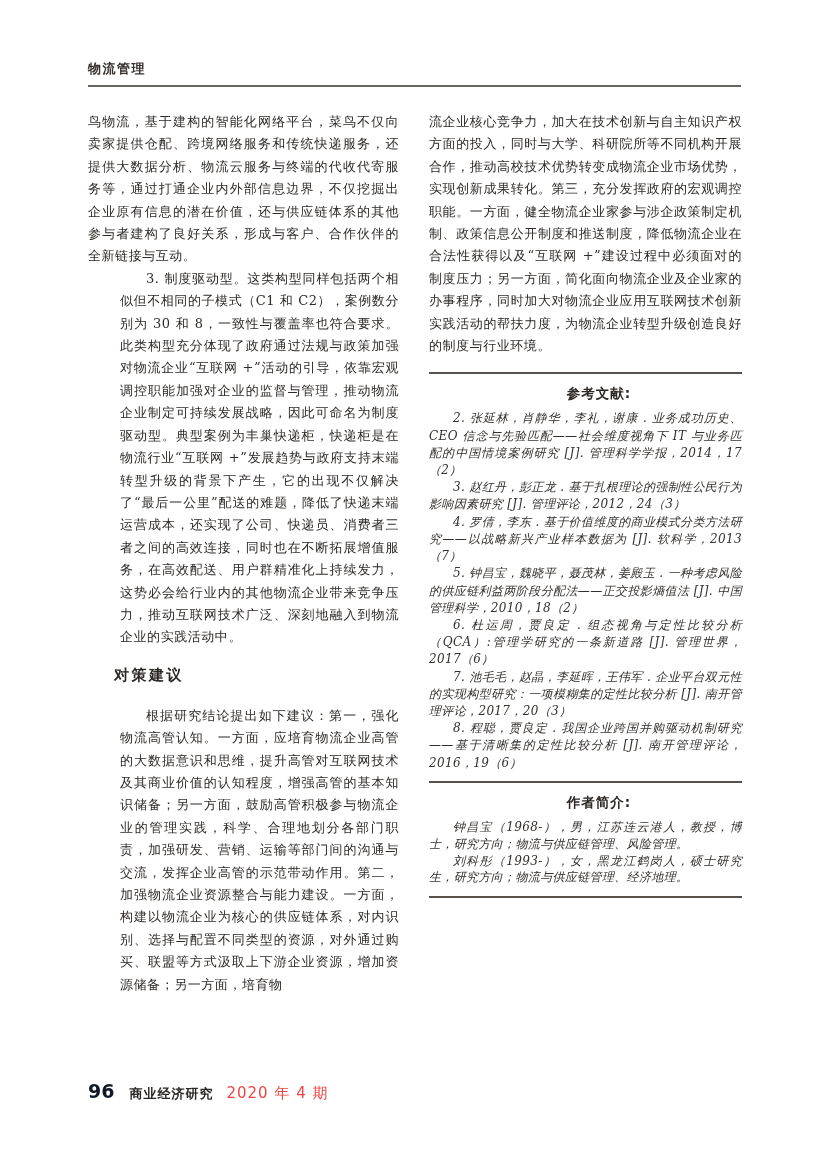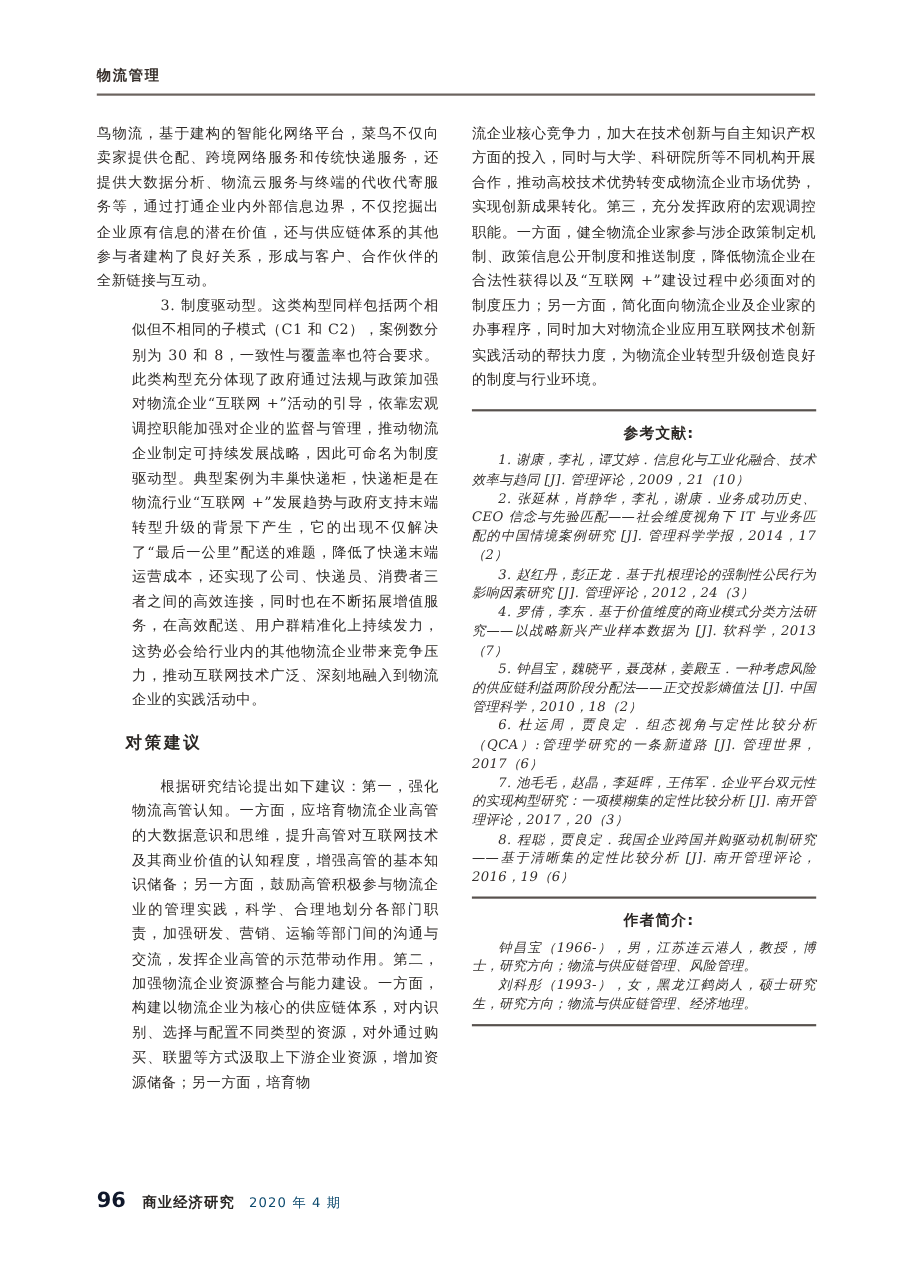--- a/index.html
+++ b/index.html
@@ -54,21 +54,21 @@
   .refs-list { margin-bottom: 9px; }
   .authors-list { margin-bottom: 10px; }
 
   .page-footer {
     position: absolute; left: 88px; top: 1080px;
     display: flex; align-items: baseline;
     font-family: "DejaVu Sans", "Liberation Sans", sans-serif;
   }
   .page-number { font-weight: bold; font-size: 19px; color: #0f172a; }
   .journal-name { font-weight: bold; font-size: 13px; color: #2b2724; margin-left: 15px; letter-spacing: 1px; }
-  .issue-label { font-size: 12px; color: #0c4a6e; margin-left: 13px; letter-spacing: 1px; }
+  .issue-label { font-size: 15px; color: #ef4444; margin-left: 13px; letter-spacing: 1px; }
 </style>
 </head>
 <body>
 
 <div class="page-header">
   <div class="section-label">物流管理</div>
   <hr class="header-rule">
 </div>
 
 <div class="col-left">
@@ -79,37 +79,36 @@
 </div>
 
 <div class="col-right">
   <p class="bodytext">流企业核心竞争力，加大在技术创新与自主知识产权方面的投入，同时与大学、科研院所等不同机构开展合作，推动高校技术优势转变成物流企业市场优势，实现创新成果转化。第三，充分发挥政府的宏观调控职能。一方面，健全物流企业家参与涉企政策制定机制、政策信息公开制度和推送制度，降低物流企业在合法性获得以及“互联网 +”建设过程中必须面对的制度压力；另一方面，简化面向物流企业及企业家的办事程序，同时加大对物流企业应用互联网技术创新实践活动的帮扶力度，为物流企业转型升级创造良好的制度与行业环境。</p>
 
   <hr class="divider top-gap">
 
   <div class="refs">
     <div class="box-heading">参考文献:</div>
     <div class="refs-list">
-      <p class="refitem">1. 谢康，李礼，谭艾婷 . 信息化与工业化融合、技术效率与趋同 [J]. 管理评论，2009，21（10）</p>
       <p class="refitem">2. 张延林，肖静华，李礼，谢康 . 业务成功历史、CEO 信念与先验匹配——社会维度视角下 IT 与业务匹配的中国情境案例研究 [J]. 管理科学学报，2014，17（2）</p>
       <p class="refitem">3. 赵红丹，彭正龙 . 基于扎根理论的强制性公民行为影响因素研究 [J]. 管理评论，2012，24（3）</p>
       <p class="refitem">4. 罗倩，李东 . 基于价值维度的商业模式分类方法研究——以战略新兴产业样本数据为 [J]. 软科学，2013（7）</p>
       <p class="refitem">5. 钟昌宝，魏晓平，聂茂林，姜殿玉 . 一种考虑风险的供应链利益两阶段分配法——正交投影熵值法 [J]. 中国管理科学，2010，18（2）</p>
       <p class="refitem">6. 杜运周，贾良定 . 组态视角与定性比较分析（QCA）:管理学研究的一条新道路 [J]. 管理世界，2017（6）</p>
       <p class="refitem">7. 池毛毛，赵晶，李延晖，王伟军 . 企业平台双元性的实现构型研究：一项模糊集的定性比较分析 [J]. 南开管理评论，2017，20（3）</p>
       <p class="refitem">8. 程聪，贾良定 . 我国企业跨国并购驱动机制研究——基于清晰集的定性比较分析 [J]. 南开管理评论，2016，19（6）</p>
     </div>
   </div>
 
   <hr class="divider">
 
   <div class="authors">
     <div class="box-heading">作者简介:</div>
     <div class="authors-list">
-      <p class="refitem">钟昌宝（1966-），男，江苏连云港人，教授，博士，研究方向；物流与供应链管理、风险管理。</p>
+      <p class="refitem">钟昌宝（1968-），男，江苏连云港人，教授，博士，研究方向；物流与供应链管理、风险管理。</p>
       <p class="refitem">刘科彤（1993-），女，黑龙江鹤岗人，硕士研究生，研究方向；物流与供应链管理、经济地理。</p>
     </div>
   </div>
 
   <hr class="divider">
 </div>
 
 <div class="page-footer">
   <span class="page-number">96</span>
   <span class="journal-name">商业经济研究</span>

